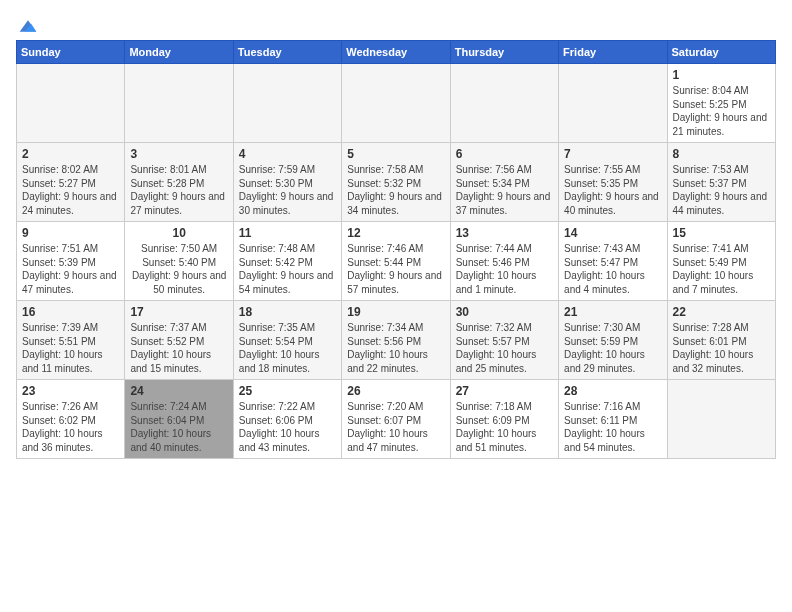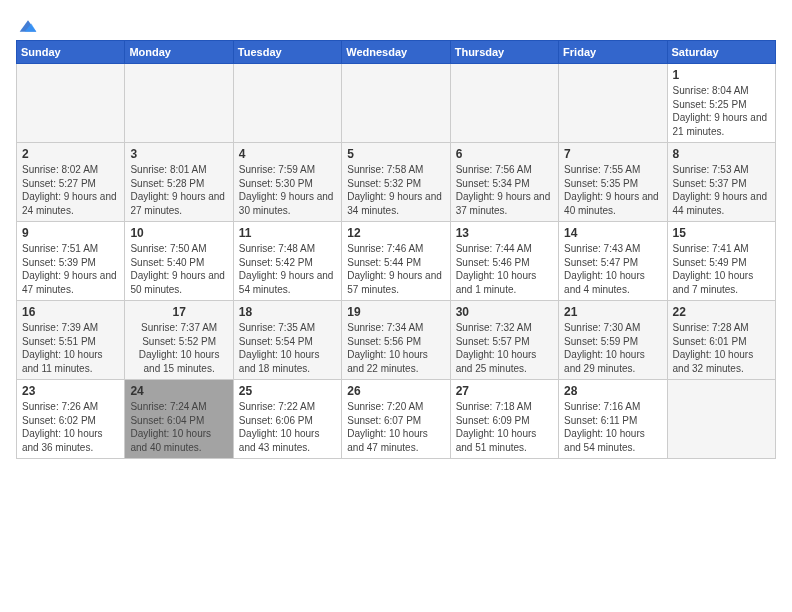--- a/index.html
+++ b/index.html
@@ -187,21 +187,21 @@
 Daylight: 9 hours and 44 minutes.</div>
         </td>
       </tr>
       <tr>
         <td style="background: rgb(255, 255, 255);">
           <span class="day-number">9</span>
           <div class="day-info">Sunrise: 7:51 AM
 Sunset: 5:39 PM
 Daylight: 9 hours and 47 minutes.</div>
         </td>
-        <td style="background: rgb(255, 255, 255);">
+        <td style="background: rgb(255, 255, 255); text-align: center;">
           <span class="day-number">10</span>
           <div class="day-info">Sunrise: 7:50 AM
 Sunset: 5:40 PM
 Daylight: 9 hours and 50 minutes.</div>
         </td>
         <td style="background: rgb(255, 255, 255);">
           <span class="day-number">11</span>
           <div class="day-info">Sunrise: 7:48 AM
 Sunset: 5:42 PM
 Daylight: 9 hours and 54 minutes.</div>
@@ -231,21 +231,21 @@
 Daylight: 10 hours and 7 minutes.</div>
         </td>
       </tr>
       <tr>
         <td style="background: rgb(245, 245, 245);">
           <span class="day-number">16</span>
           <div class="day-info">Sunrise: 7:39 AM
 Sunset: 5:51 PM
 Daylight: 10 hours and 11 minutes.</div>
         </td>
-        <td style="background: rgb(245, 245, 245); text-align: center;">
+        <td style="background: rgb(245, 245, 245);">
           <span class="day-number">17</span>
           <div class="day-info">Sunrise: 7:37 AM
 Sunset: 5:52 PM
 Daylight: 10 hours and 15 minutes.</div>
         </td>
         <td style="background: rgb(245, 245, 245);">
           <span class="day-number">18</span>
           <div class="day-info">Sunrise: 7:35 AM
 Sunset: 5:54 PM
 Daylight: 10 hours and 18 minutes.</div>

